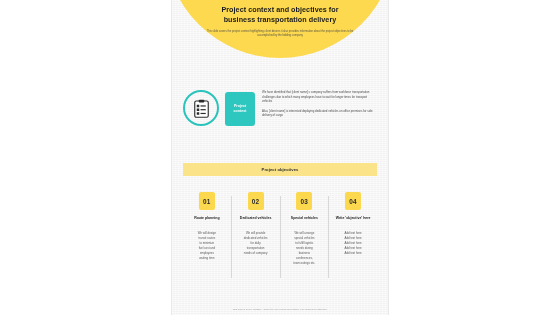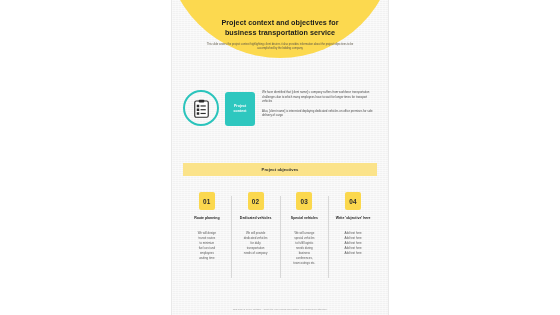--- a/index.html
+++ b/index.html
@@ -37,21 +37,21 @@
     position:absolute;
     top:-84px;left:50%;
     transform:translateX(-50%);
     width:230px;height:142px;
     background:#fcd94f;
     border-radius:0 0 115px 115px;
     z-index:1;
   }
   .header-text{
     position:absolute;
-    top:18px;left:0;right:0;
+    top:5px;left:0;right:0;
     z-index:3;
     text-align:center;
     padding:0 14px;
     box-sizing:border-box;
   }
   .slide-title{
     font-size:7.2px;
     font-weight:bold;
     color:#1c1c1c;
     line-height:1.45;
@@ -183,21 +183,21 @@
 
 <div id="stage">
 
   <div id="page">
 
     <div class="header-arc"></div>
 
     <div class="header-text">
       <div class="slide-title">
         <div>Project context and objectives for</div>
-        <div>business transportation service</div>
+        <div>business transportation delivery</div>
       </div>
       <div class="slide-sub">This slide covers the project context highlighting client desires it also provides information about the project objectives to be accomplished by the bidding company</div>
     </div>
 
     <div class="context-row">
 
       <div class="icon-ring">
         <svg class="clipboard" viewBox="0 0 24 30" xmlns="http://www.w3.org/2000/svg" aria-hidden="true">
           <rect x="1.2" y="3" width="21.6" height="26" rx="2.4" fill="#ffffff" stroke="#2b2b2b" stroke-width="1.8"></rect>
           <rect x="7.6" y="0.8" width="8.8" height="4.4" rx="1.4" fill="#2b2b2b"></rect>

